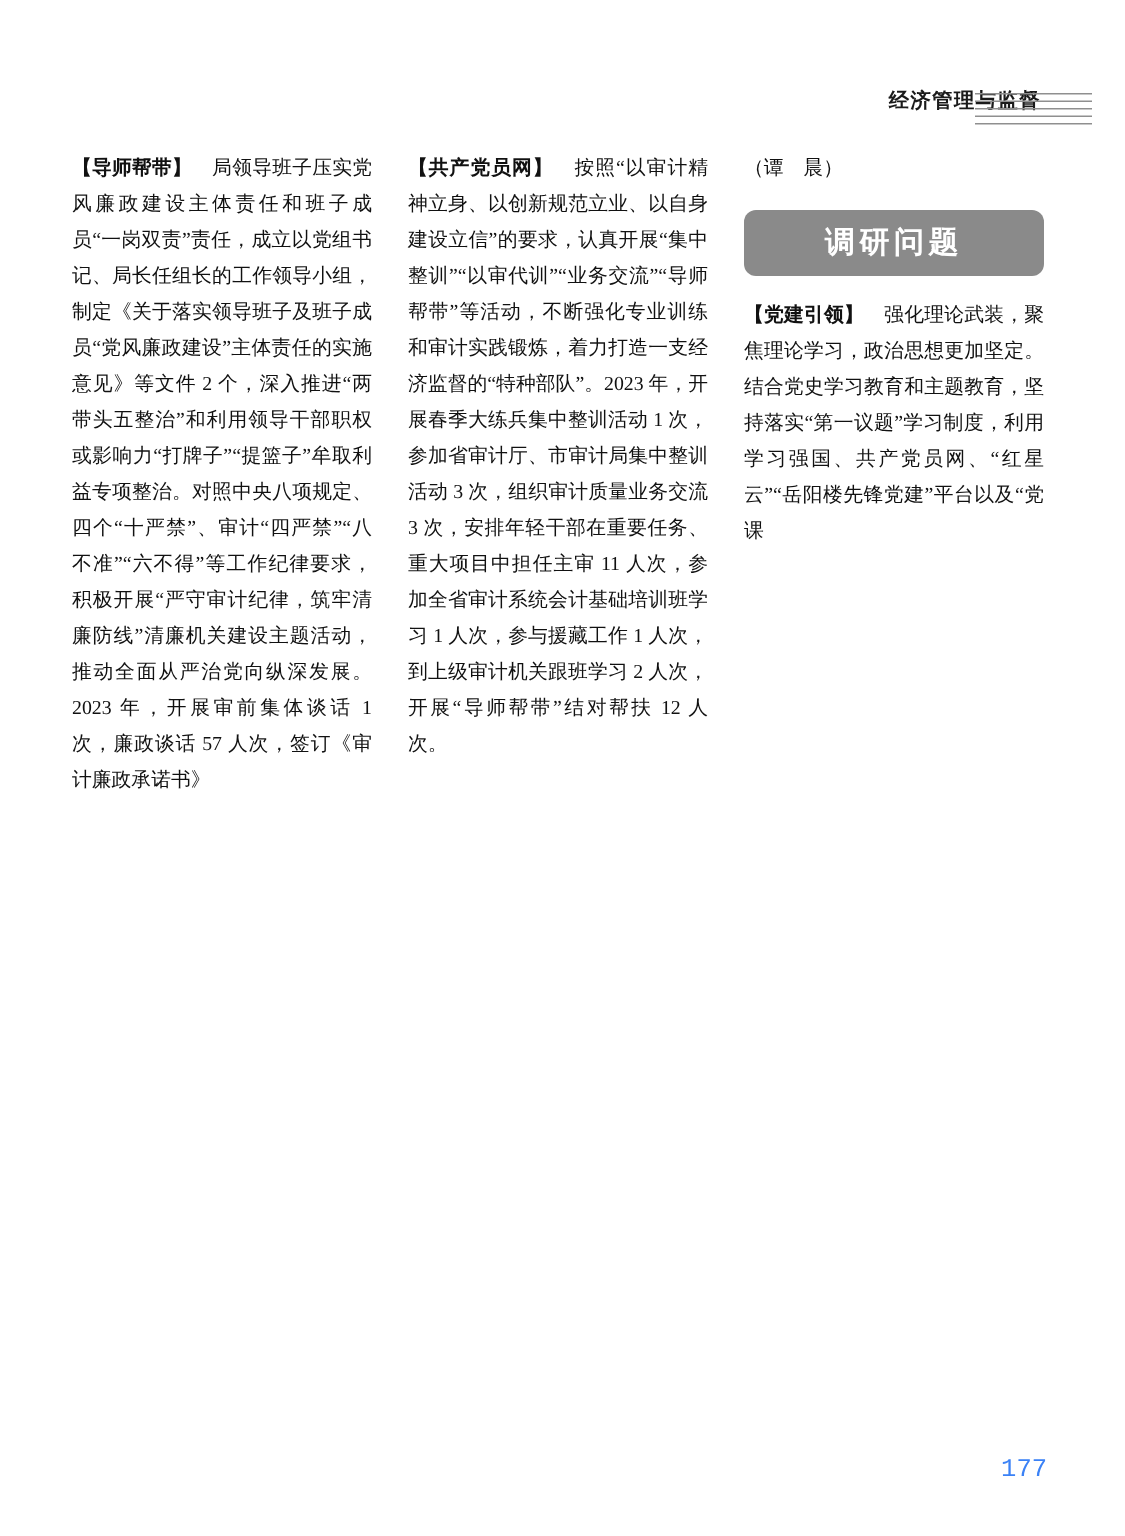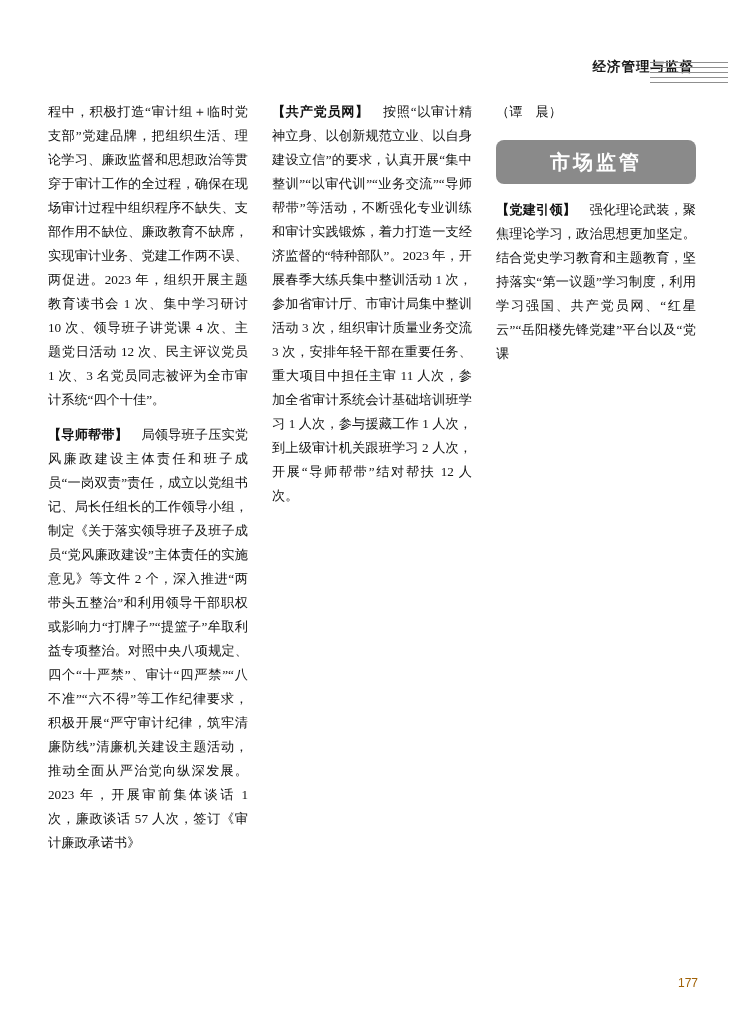--- a/index.html
+++ b/index.html
@@ -100,23 +100,23 @@
     font-weight: bold;
     letter-spacing: 3px;
     font-family: "Liberation Sans", "DejaVu Sans", sans-serif;
   }
 
   
   .folio {
     position: absolute;
     right: 52px;
     bottom: 34px;
-    font-size: 12px;
-    color: #a16207;
-    font-family: Liberation Sans, sans-serif;
+    font-size: 17px;
+    color: #3b82f6;
+    font-family: Liberation Mono, monospace;
   }
 </style>
 </head>
 <body>
 
 <div class="page">
 
   <div class="header">
     <div class="header-title">经济管理与监督</div>
   </div>
@@ -124,33 +124,32 @@
     <i></i>
       <i></i>
       <i></i>
       <i></i>
       <i></i>
   </div>
 
   <div class="columns">
 
     <div class="col">
-      <p><span class="lead"></span><span>程中，积极打造“审计组＋临时党支部”党建品牌，把组织生活、理论学习、廉政监督和思想政治等贯穿于审计工作的全过程，确保在现场审计过程中组织程序不缺失、支部作用不缺位、廉政教育不缺席，实现审计业务、党建工作两不误、两促进。2023 年，组织开展主题教育读书会 1 次、集中学习研讨 10 次、领导班子讲党课 4 次、主题党日活动 12 次、民主评议党员 1 次、3 名党员同志被评为全市审计系统“四个十佳”。</span></p>
       <p><span class="lead">【导师帮带】</span><span>　局领导班子压实党风廉政建设主体责任和班子成员“一岗双责”责任，成立以党组书记、局长任组长的工作领导小组，制定《关于落实领导班子及班子成员“党风廉政建设”主体责任的实施意见》等文件 2 个，深入推进“两带头五整治”和利用领导干部职权或影响力“打牌子”“提篮子”牟取利益专项整治。对照中央八项规定、四个“十严禁”、审计“四严禁”“八不准”“六不得”等工作纪律要求，积极开展“严守审计纪律，筑牢清廉防线”清廉机关建设主题活动，推动全面从严治党向纵深发展。2023 年，开展审前集体谈话 1 次，廉政谈话 57 人次，签订《审计廉政承诺书》</span></p>
     </div>
 
     <div class="col">
       <p><span class="lead">【共产党员网】</span><span>　按照“以审计精神立身、以创新规范立业、以自身建设立信”的要求，认真开展“集中整训”“以审代训”“业务交流”“导师帮带”等活动，不断强化专业训练和审计实践锻炼，着力打造一支经济监督的“特种部队”。2023 年，开展春季大练兵集中整训活动 1 次，参加省审计厅、市审计局集中整训活动 3 次，组织审计质量业务交流 3 次，安排年轻干部在重要任务、重大项目中担任主审 11 人次，参加全省审计系统会计基础培训班学习 1 人次，参与援藏工作 1 人次，到上级审计机关跟班学习 2 人次，开展“导师帮带”结对帮扶 12 人次。</span></p>
     </div>
 
     <div class="col">
       <p class="signature">（谭　晨）</p>
 
       <div class="banner">
-        <span>市场监管</span>
+        <span>调研问题</span>
       </div>
 
       <p><span class="lead">【党建引领】</span><span>　强化理论武装，聚焦理论学习，政治思想更加坚定。结合党史学习教育和主题教育，坚持落实“第一议题”学习制度，利用学习强国、共产党员网、“红星云”“岳阳楼先锋党建”平台以及“党课</span></p>
     </div>
 
   </div>
 
   <div class="folio">177</div>
 
 </div>

